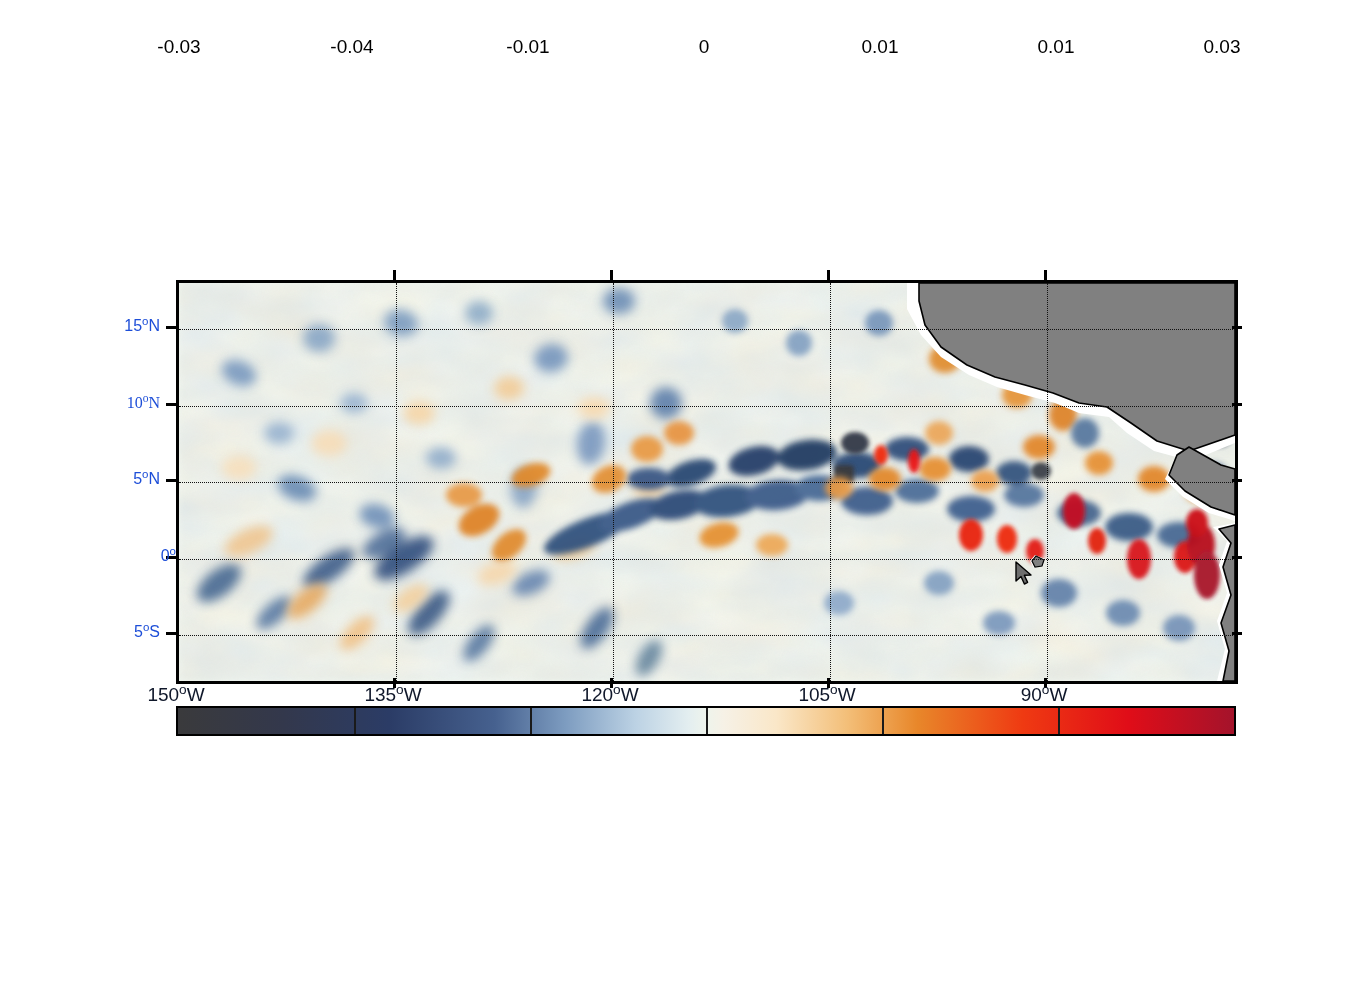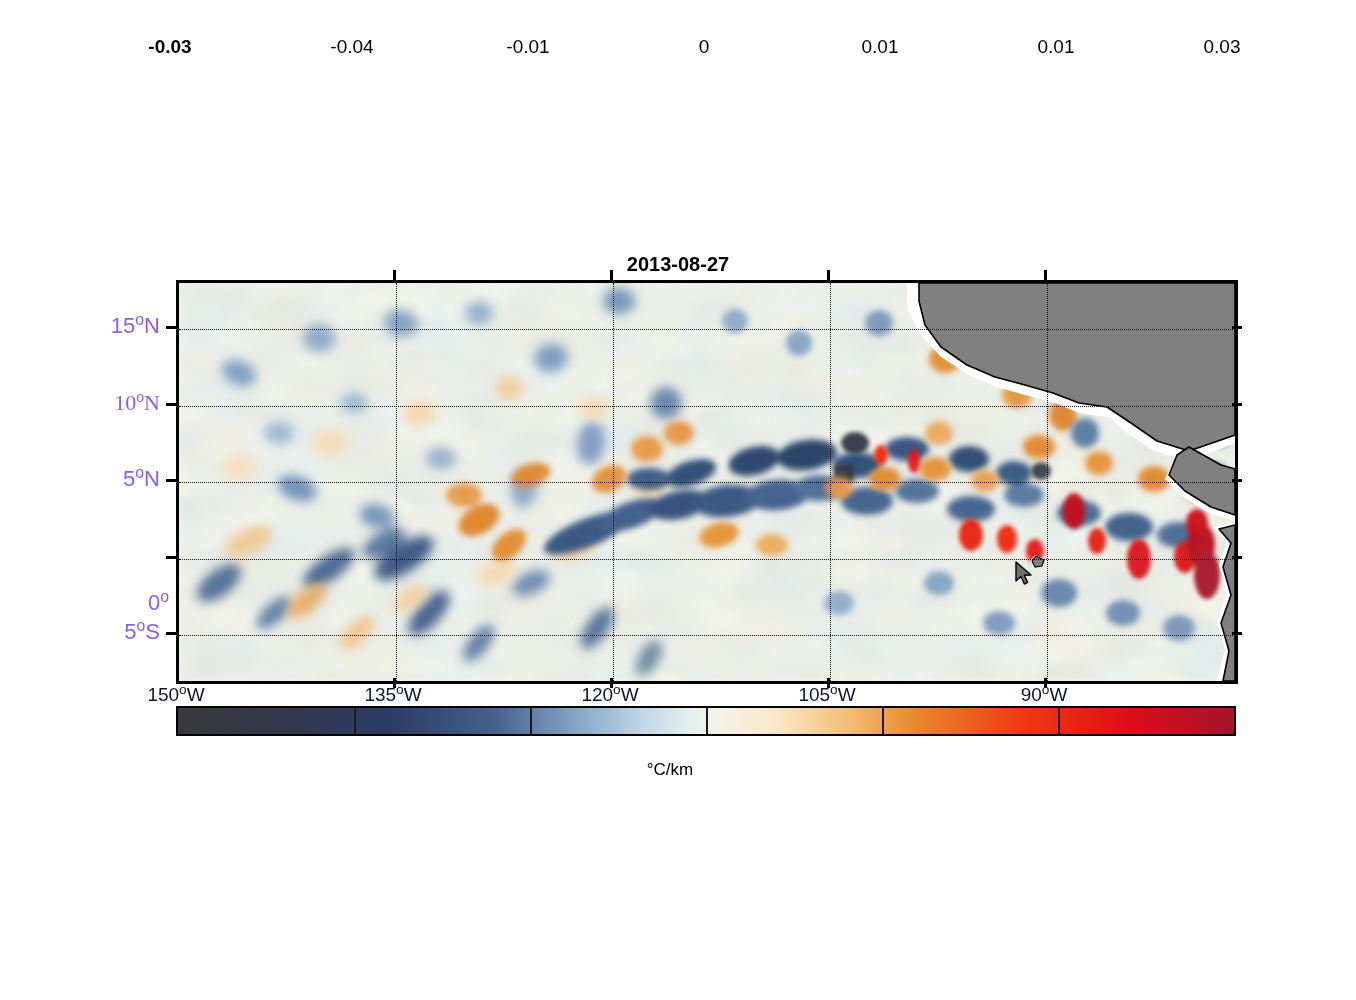--- a/index.html
+++ b/index.html
@@ -33,21 +33,21 @@
      border-top:1.4px dotted #111;}
   .gridline.v{top:0;height:398px;width:0;
      border-left:1.4px dotted #111;}
 
   
   .tick{position:absolute;background:#000;}
   .tick.yl{left:-10px;width:10px;height:3px;}
   .tick.yr{left:1056px;width:10px;height:3px;}
   .tick.xb{top:398px;width:3px;height:10px;}
   .tick.xt{top:-10px;width:3px;height:10px;}
-  .ytl{position:absolute;text-align:right;font-size:22px;color:#8b5cf6;
+  .ytl{position:absolute;text-align:right;font-size:16px;color:#1d4ed8;
        white-space:nowrap;transform:translateY(-50%);}
   .xtl{position:absolute;font-size:19px;color:#0f172a;white-space:nowrap;
        transform:translateX(-50%);}
   sup.deg{font-size:.72em;vertical-align:.52em;line-height:0;}
 
   
   #cbar{
     position:absolute;left:176px;top:706px;width:1056px;height:26px;
     border:2px solid #000;box-sizing:content-box;
   }
@@ -62,21 +62,20 @@
   #cbunit .u{position:relative;left:-8px;}
 
   
   #cursor{position:absolute;left:1013px;top:561px;width:26px;height:26px;}
 </style>
 </head>
 <body>
 
 <div id="fig">
 
-  <div id="subtitle">2013-08-27</div>
 
   <div id="axes">
     <svg id="field" width="1056" height="398" viewBox="0 0 1056 398" shape-rendering="auto">
       <defs>
         <filter id="blurSoft" x="-30%" y="-30%" width="160%" height="160%">
           <feGaussianBlur stdDeviation="5.5"></feGaussianBlur>
         </filter>
         <filter id="blurMid" x="-30%" y="-30%" width="160%" height="160%">
           <feGaussianBlur stdDeviation="3.4"></feGaussianBlur>
         </filter>
@@ -320,21 +319,21 @@
       <div class="tick xt" style="left:434px;"></div>
       <div class="tick xt" style="left:651px;"></div>
       <div class="tick xt" style="left:868px;"></div>
     </div>
   </div>
 
   <div>
     <div class="ytl" style="left:60px;width:100px;top:326px;">15<sup class="deg">o</sup>N</div>
     <div class="ytl" style="left:60px;width:100px;top:403px;font-family:Liberation Serif, serif;">10<sup class="deg">o</sup>N</div>
     <div class="ytl" style="left:60px;width:100px;top:479px;">5<sup class="deg">o</sup>N</div>
-    <div class="ytl" style="left:69px;width:100px;top:556px;margin-top:47px;">0<sup class="deg">o</sup></div>
+    <div class="ytl" style="left:76px;width:100px;top:556px;">0<sup class="deg">o</sup></div>
     <div class="ytl" style="left:60px;width:100px;top:632px;">5<sup class="deg">o</sup>S</div>
   </div>
 
   <div>
     <div class="xtl" style="left:176px;top:684px;">150<sup class="deg">o</sup>W</div>
     <div class="xtl" style="left:393px;top:684px;">135<sup class="deg">o</sup>W</div>
     <div class="xtl" style="left:610px;top:684px;">120<sup class="deg">o</sup>W</div>
     <div class="xtl" style="left:827px;top:684px;">105<sup class="deg">o</sup>W</div>
     <div class="xtl" style="left:1044px;top:684px;">90<sup class="deg">o</sup>W</div>
   </div>
@@ -342,30 +341,27 @@
   <div id="cbar">
     <div class="fill" id="cbarfill" style="background: linear-gradient(to right, rgb(58, 58, 60) 0%, rgb(51, 56, 76) 10%, rgb(43, 60, 102) 20%, rgb(70, 97, 143) 30%, rgb(125, 156, 192) 36.67%, rgb(188, 210, 228) 43.33%, rgb(227, 238, 240) 48.33%, rgb(238, 244, 236) 50%, rgb(246, 241, 230) 51.67%, rgb(250, 231, 200) 56.67%, rgb(243, 191, 121) 63.33%, rgb(232, 135, 42) 70%, rgb(239, 58, 18) 80%, rgb(224, 13, 24) 90%, rgb(164, 19, 43) 100%);"></div>
     <div class="cbtick" style="left:176px;"></div>
     <div class="cbtick" style="left:352px;"></div>
     <div class="cbtick" style="left:528px;"></div>
     <div class="cbtick" style="left:704px;"></div>
     <div class="cbtick" style="left:880px;"></div>
   </div>
 
   <div>
-    <div class="cbtl" style="left:170px;font-weight:bold;">-0.03</div>
+    <div class="cbtl" style="left:179px;">-0.03</div>
     <div class="cbtl" style="left:352px;">-0.04</div>
     <div class="cbtl" style="left:528px;">-0.01</div>
     <div class="cbtl" style="left:704px;">0</div>
     <div class="cbtl" style="left:880px;">0.01</div>
     <div class="cbtl" style="left:1056px;">0.01</div>
     <div class="cbtl" style="left:1222px;">0.03</div>
   </div>
 
-  <div id="cbunit">
-    <span class="u">°C/km</span>
-  </div>
 
   <svg id="cursor" viewBox="0 0 26 26" style="left: 1013px; top: 561px;">
     <path d="M3 1 L3 20 L8 15.5 L11.4 23 L14.6 21.4 L11.3 14.3 L18 14 Z" fill="#6e6e6e" stroke="#000000" stroke-width="1.4" stroke-linejoin="round"></path>
   </svg>
 
 </div>
 
 </body></html>

